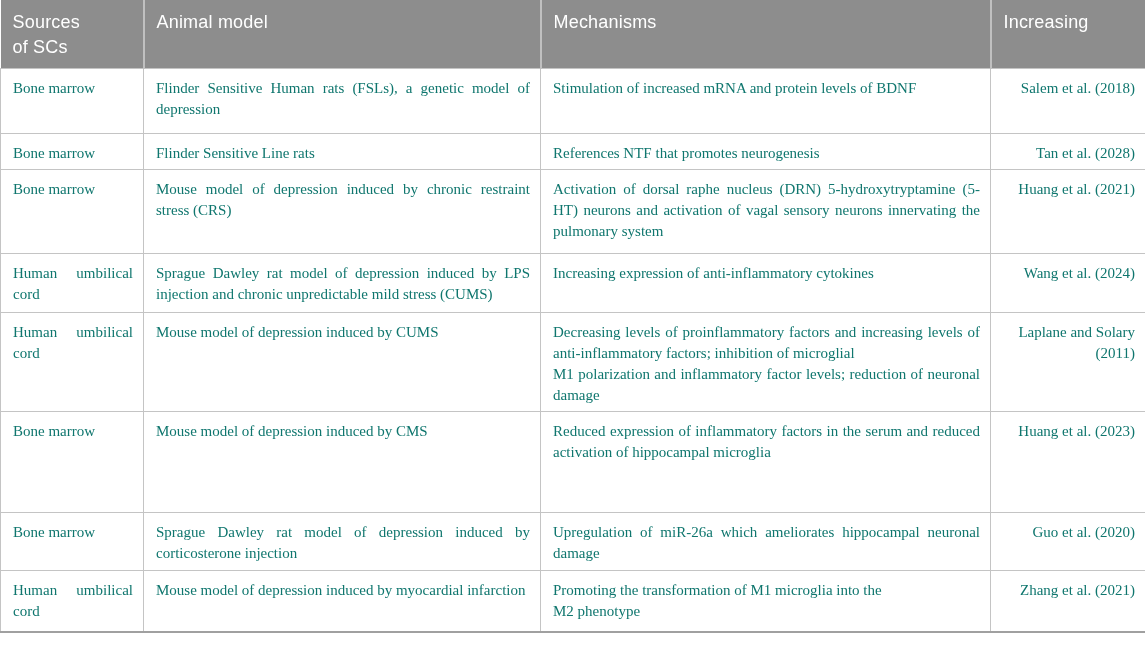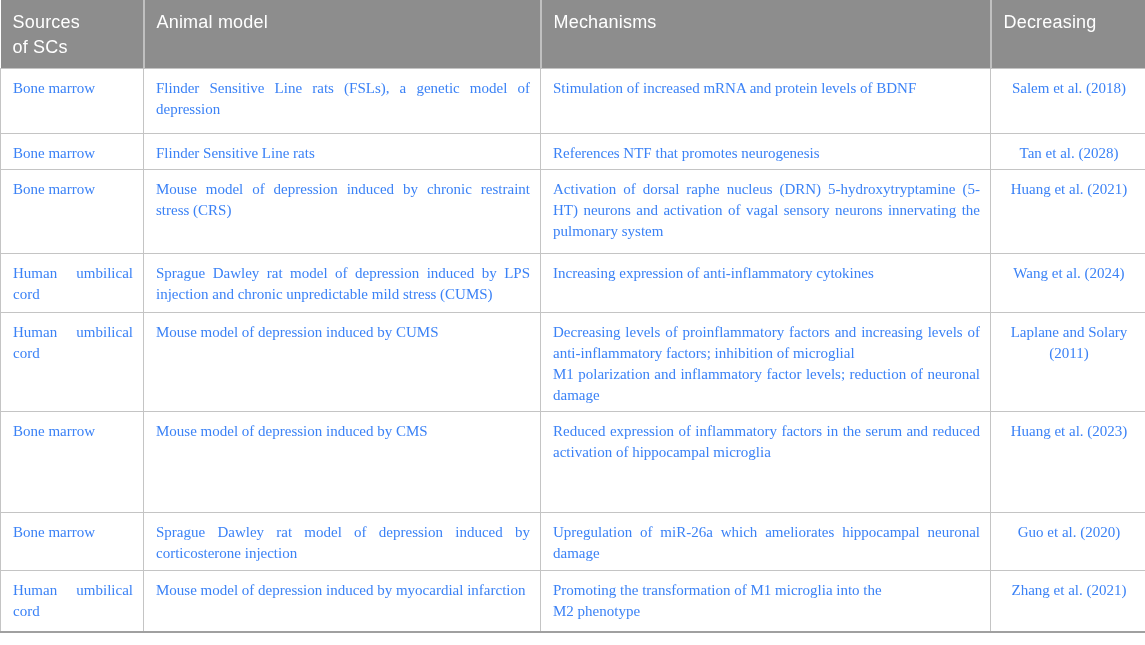--- a/index.html
+++ b/index.html
@@ -34,25 +34,25 @@
     white-space: pre-line;
     border-left: 2px solid rgba(255,255,255,0.45);
   }
   thead th:first-child { border-left: none; }
   tbody td {
     border: 1px solid #c4c4c4;
     vertical-align: top;
     padding: 9px 10px 5px 12px;
     font-size: 15px;
     line-height: 21px;
-    color: #3b82f6;
+    color: #0f766e;
     text-align: justify;
     white-space: pre-line;
   }
-  tbody td.ref { text-align: center; }
+  tbody td.ref { text-align: right; }
   tbody tr:nth-child(1) { height: 65px; }
   tbody tr:nth-child(2) { height: 31px; }
   tbody tr:nth-child(3) { height: 84px; }
   tbody tr:nth-child(4) { height: 59px; }
   tbody tr:nth-child(5) { height: 61px; }
   tbody tr:nth-child(6) { height: 101px; }
   tbody tr:nth-child(7) { height: 58px; }
   tbody tr:nth-child(8) { height: 61px; }
   tbody tr:nth-child(9) { height: 55px; }
   tbody tr:last-child td { border-bottom: 2px solid #a0a0a0; }
@@ -67,27 +67,27 @@
       <col style="width:397px">
       <col style="width:450px">
       <col style="width:155px">
     </colgroup>
     <thead>
       <tr>
         <th>Sources
 of SCs</th>
         <th>Animal model</th>
         <th>Mechanisms</th>
-        <th>Decreasing</th>
+        <th>Increasing</th>
       </tr>
     </thead>
     <tbody>
       <tr>
         <td>Bone marrow</td>
-        <td>Flinder Sensitive Line rats (FSLs), a genetic model of depression</td>
+        <td>Flinder Sensitive Human rats (FSLs), a genetic model of depression</td>
         <td>Stimulation of increased mRNA and protein levels of BDNF</td>
         <td class="ref">Salem et al. (2018)</td>
       </tr>
       <tr>
         <td>Bone marrow</td>
         <td>Flinder Sensitive Line rats</td>
         <td>References NTF that promotes neurogenesis</td>
         <td class="ref">Tan et al. (2028)</td>
       </tr>
       <tr>

